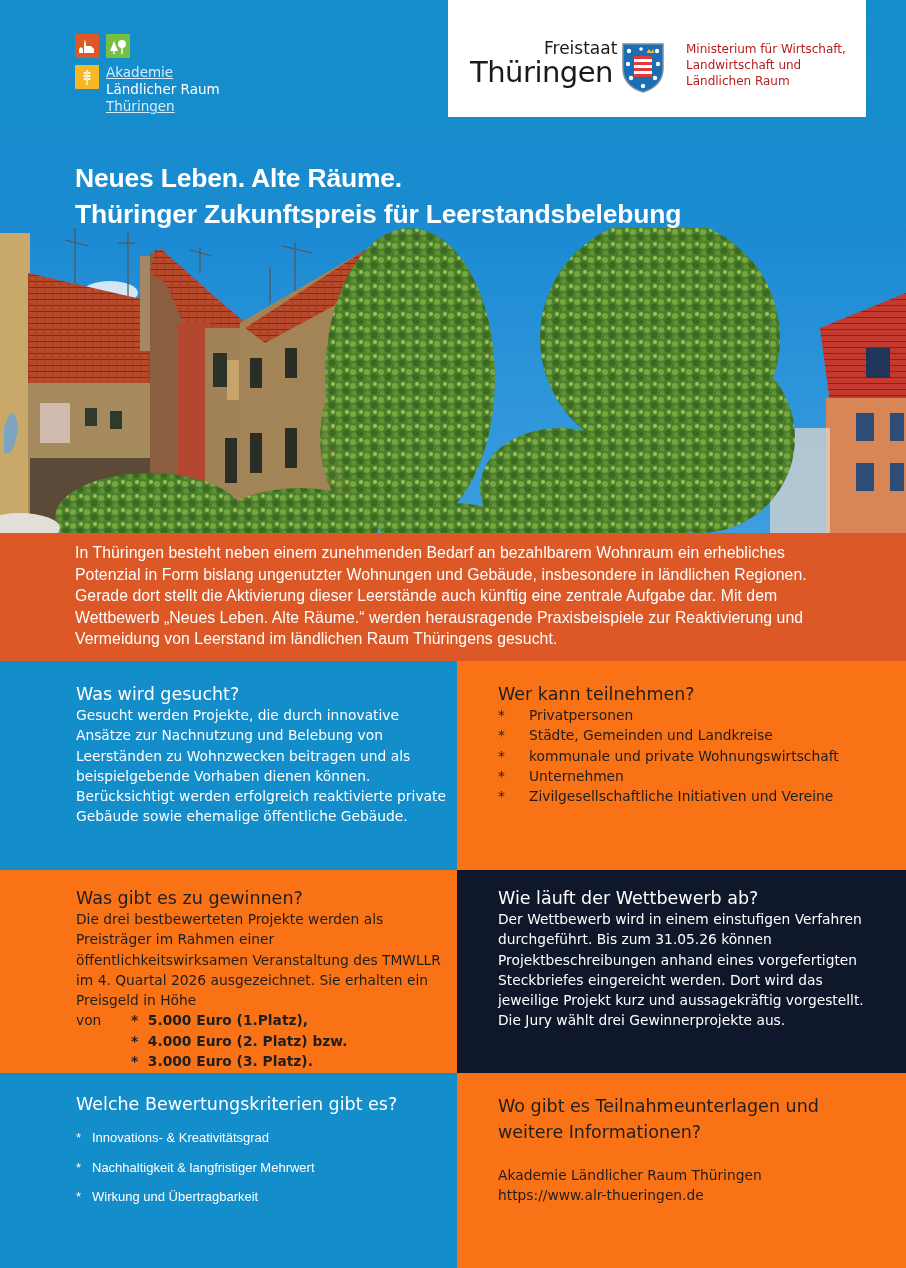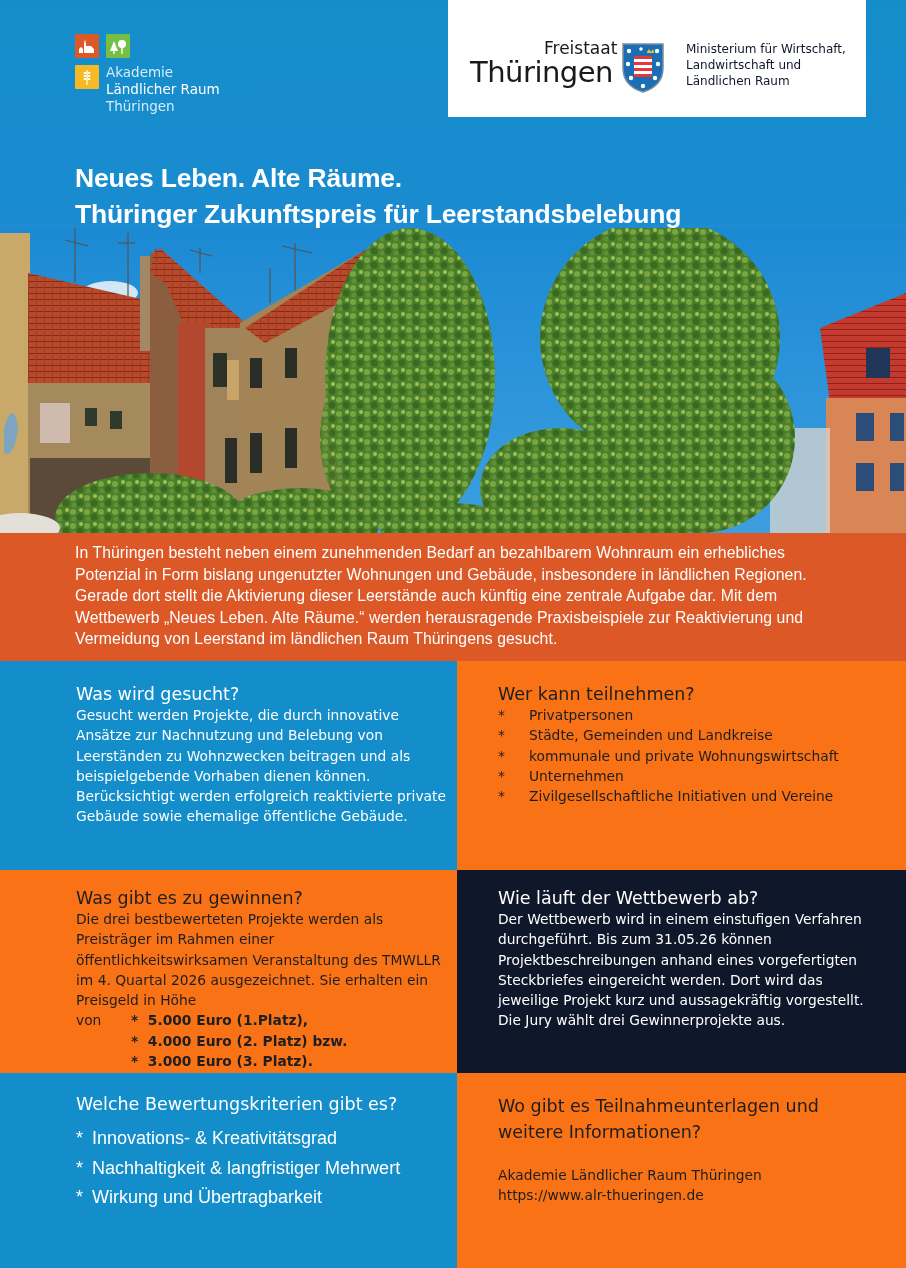--- a/index.html
+++ b/index.html
@@ -10,29 +10,29 @@
     background: linear-gradient(180deg, #148ECA 0%, #1A8BD0 40%, #2C90D6 55%, #3A9BD8 100%); }
 
   
   .alr-logo { position: absolute; left: 75px; top: 34px; }
   .alr-sq { position: absolute; width: 24px; height: 24px; border-radius: 1px; }
   .alr-sq.orange { left: 0; top: 0; background: #DC5827; }
   .alr-sq.green { left: 31px; top: 0; background: #76BF43; }
   .alr-sq.yellow { left: 0; top: 31px; background: #F7B826; }
   .alr-sq svg { width: 24px; height: 24px; display: block; }
   .alr-text { position: absolute; left: 31px; top: 30px; width: 160px; color: #fff; font-family: "DejaVu Sans", sans-serif; font-size: 13.5px; line-height: 17px; }
-  .alr-text .l1, .alr-text .l3 { color: #D6ECF8; font-weight: normal; }
+  .alr-text .l1, .alr-text .l3 { color: #D6ECF8; font-weight: normal; text-decoration: underline; }
   .alr-text .l2 { font-weight: normal; color: #fff; }
 
   
   .ministry-box { position: absolute; left: 448px; top: 0; width: 418px; height: 117px; background: #fff; }
   .freistaat { position: absolute; left: 96px; top: 38px; font-size: 17px; color: #1a1a1a; font-family: "DejaVu Sans", sans-serif; }
   .thueringen-word { position: absolute; left: 22px; top: 55px; font-size: 29px; color: #1a1a1a; font-family: "DejaVu Sans", sans-serif; letter-spacing: -0.5px; }
   .coat { position: absolute; left: 173px; top: 42px; width: 44px; height: 52px; }
-  .ministry-text { position: absolute; left: 238px; top: 41px; font-size: 12px; line-height: 16px; color: #0f172a; font-family: "DejaVu Sans", sans-serif; }
+  .ministry-text { position: absolute; left: 238px; top: 41px; font-size: 12px; line-height: 16px; color: #b91c1c; font-family: "DejaVu Sans", sans-serif; }
 
   
   .title { position: absolute; left: 75px; top: 160px; color: #fff; font-family: "Liberation Sans", sans-serif; font-weight: bold; font-size: 26.5px; line-height: 36px; letter-spacing: -0.2px; }
 
   
   .photo { position: absolute; left: 0; top: 228px; width: 906px; height: 305px; }
 
   
   .intro { position: absolute; left: 0; top: 533px; width: 906px; height: 152px; background: #DC5827; padding: 9px 60px 0 75px; }
   .intro p { color: #fff; font-family: "Liberation Sans", sans-serif; font-size: 15.8px; line-height: 21.6px; letter-spacing: 0.05px; }
@@ -56,21 +56,21 @@
   .inner-l { position: absolute; left: 76px; right: 10px; }
   .inner-r { position: absolute; left: 41px; right: 30px; }
 
   .tab-list li { display: flex; }
   .tab-list .star { width: 31px; flex: none; }
 
   .prize-row { display: flex; font-size: 13.8px; line-height: 20.3px; }
   .prize-row .lead { width: 55px; flex: none; }
   .prize-row .val { font-weight: bold; }
 
-  .crit-list li { margin-bottom: 9.5px; font-family: "Liberation Sans", sans-serif; font-size: 18px; line-height: 20px; }
+  .crit-list li { margin-bottom: 9.5px; font-family: "Liberation Sans", sans-serif; font-size: 13px; line-height: 20px; }
   .crit-list .star { display: inline-block; width: 16px; }
   .info-block p { font-size: 13.8px; line-height: 20.3px; }
 </style>
 </head>
 <body>
 
 <div class="hero">
 
   <svg class="photo" viewBox="0 0 906 305" preserveAspectRatio="none">
     <defs>

